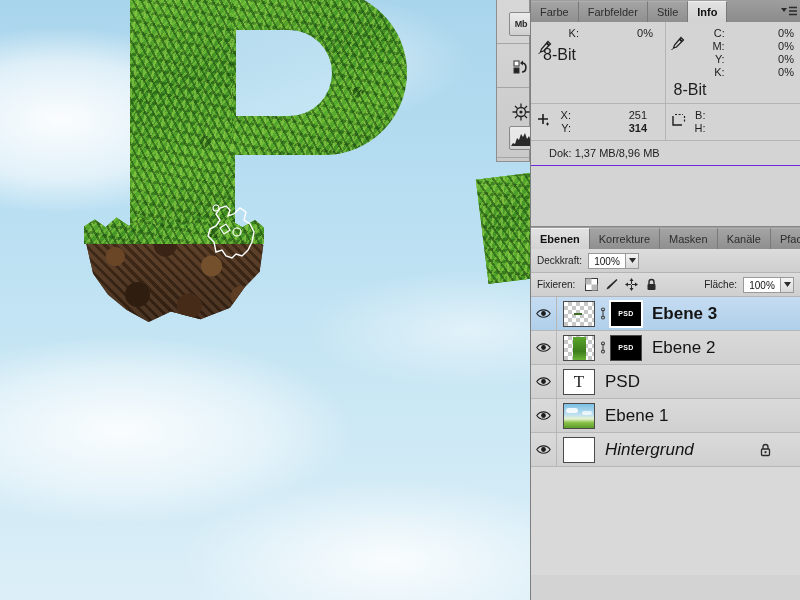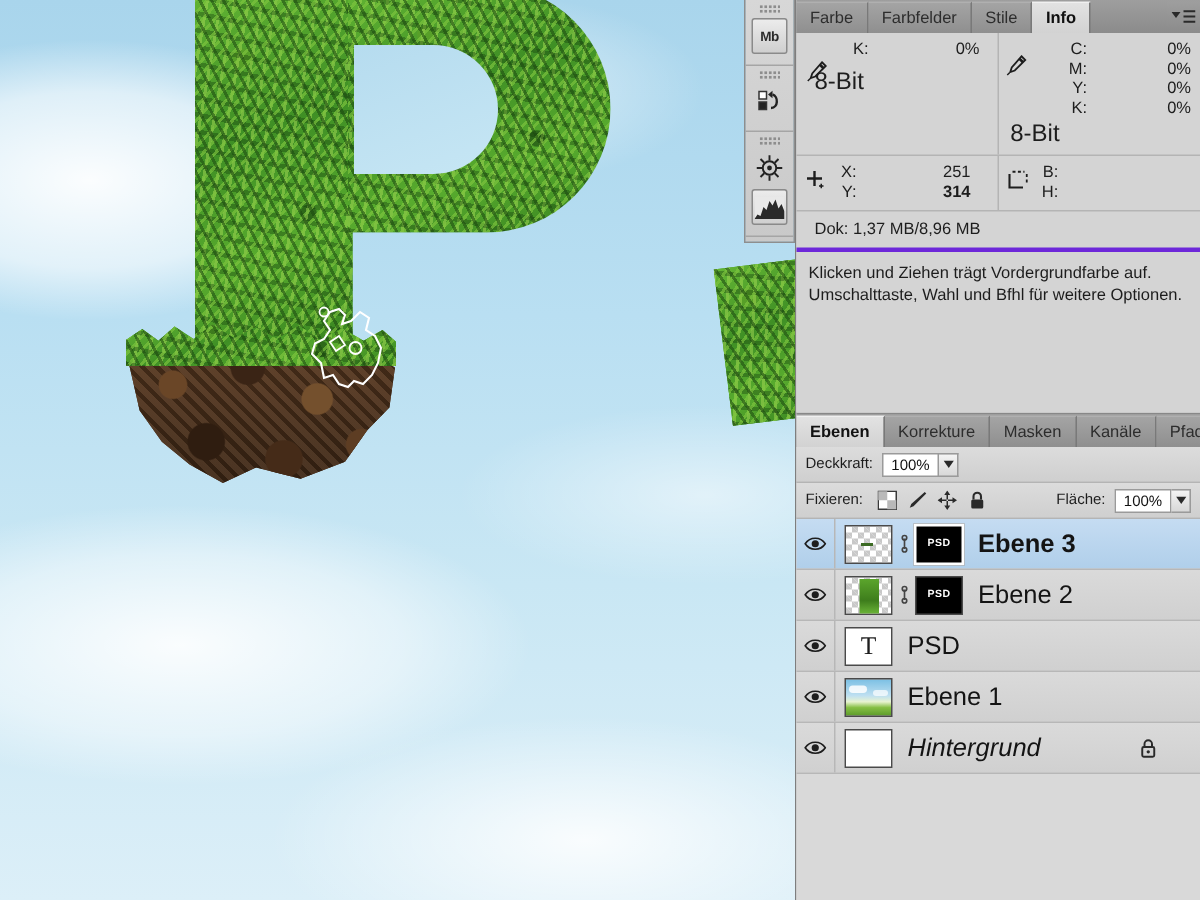--- a/index.html
+++ b/index.html
@@ -79,21 +79,21 @@
   
   #selection-ants { position: absolute; left: 196px; top: 198px; width: 70px; height: 70px; }
 
   
   #dock-strip {
     position: absolute; left: 496px; top: 0; width: 34px; height: 162px;
     background: linear-gradient(180deg, #d7d7d7 0%, #c9c9c9 100%);
     border-left: 1px solid #8e8e8e; border-right: 1px solid #8e8e8e;
     border-bottom: 1px solid #8e8e8e;
   }
-  .dock-group { border-bottom: 1px solid #a5a5a5; padding: 3px 4px 5px; position: relative; }
+  .dock-group { border-bottom: 1px solid #a5a5a5; padding: 3px 12px 5px; position: relative; }
   .dock-grip {
     height: 6px; margin: 0 5px 3px;
     background-image: radial-gradient(circle, #8d8d8d 0 1px, rgba(0,0,0,0) 1.2px);
     background-size: 3px 3px;
   }
   .dock-btn {
     width: 24px; height: 24px; margin: 2px auto;
     border: 1px solid #8a8a8a; border-radius: 2px;
     background: linear-gradient(180deg, #ececec 0%, #cfcfcf 100%);
     display: flex; align-items: center; justify-content: center;
@@ -143,21 +143,21 @@
   .info-half.left { border-right: 1px solid #b4b4b4; }
   .readout { display: flex; font-size: 11px; color: #1d1d1d; line-height: 13px; }
   .readout .lbl { width: 46px; text-align: right; padding-right: 4px; }
   .readout .val { width: 70px; text-align: right; }
   .bitdepth { font-size: 16px; color: #1d1d1d; margin-top: 6px; padding-left: 6px; }
   .icon-abs { position: absolute; }
   .coord-row { display: flex; border-bottom: 1px solid #b4b4b4; }
   .coord-half { width: 50%; padding: 5px 6px; display: flex; align-items: center; position: relative; }
   .coord-half.left { border-right: 1px solid #b4b4b4; }
   .coord-lines { margin-left: 6px; }
-  .doc-line { font-size: 11px; color: #1d1d1d; padding: 6px 12px; border-bottom: 3px solid #6d28d9; }
+  .doc-line { font-size: 11px; color: #1d1d1d; padding: 6px 18px; border-bottom: 1px solid #6d28d9; }
   .hint { font-size: 11px; color: #1d1d1d; padding: 7px 8px 10px; line-height: 15px; }
   #info-filler { height: 60px; background: #d4d4d4; }
 
   
   #layers-panel { background: #d9d9d9; }
   .lp-row {
     display: flex; align-items: center; height: 24px;
     padding: 0 6px; gap: 6px;
     border-bottom: 1px solid #b4b4b4;
     background: linear-gradient(180deg, #dcdcdc 0%, #cfcfcf 100%);
@@ -387,24 +387,20 @@
               <div class="readout">
                 <span class="lbl" style="width:18px;">H:</span>
                 <span class="val" style="width:72px;"></span>
               </div>
             </div>
           </div>
         </div>
 
         <div class="doc-line">Dok: 1,37 MB/8,96 MB</div>
 
-        <div class="hint">
-          <div>Klicken und Ziehen trägt Vordergrundfarbe auf.</div>
-          <div>Umschalttaste, Wahl und Bfhl für weitere Optionen.</div>
-        </div>
         <div id="info-filler"></div>
       </div>
     </div>
 
     <div id="layers-panel">
       <div class="tabbar">
         <div class="tab active">Ebenen</div>
         <div class="tab">Korrekture</div>
         <div class="tab">Masken</div>
         <div class="tab">Kanäle</div>

